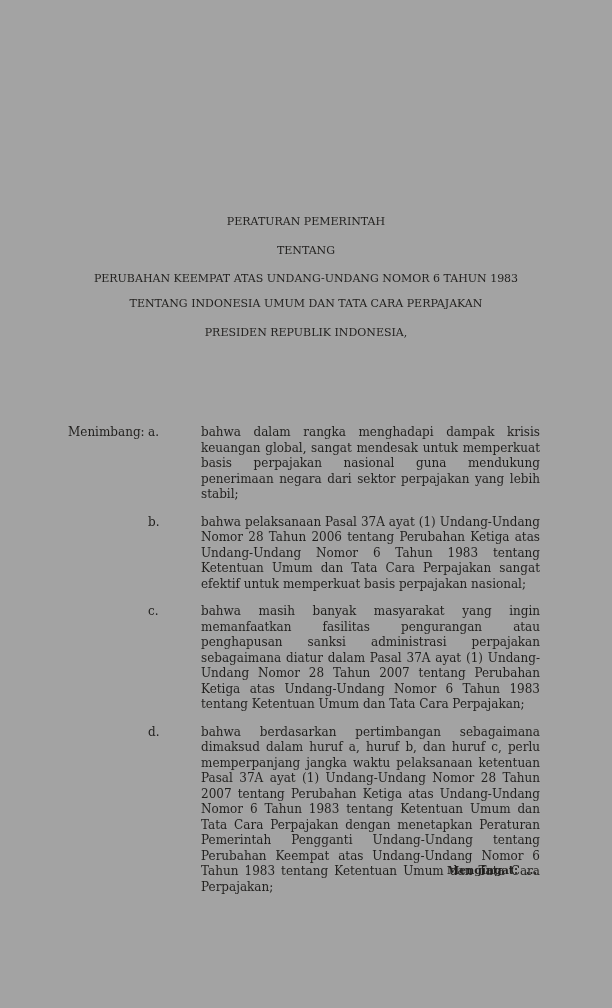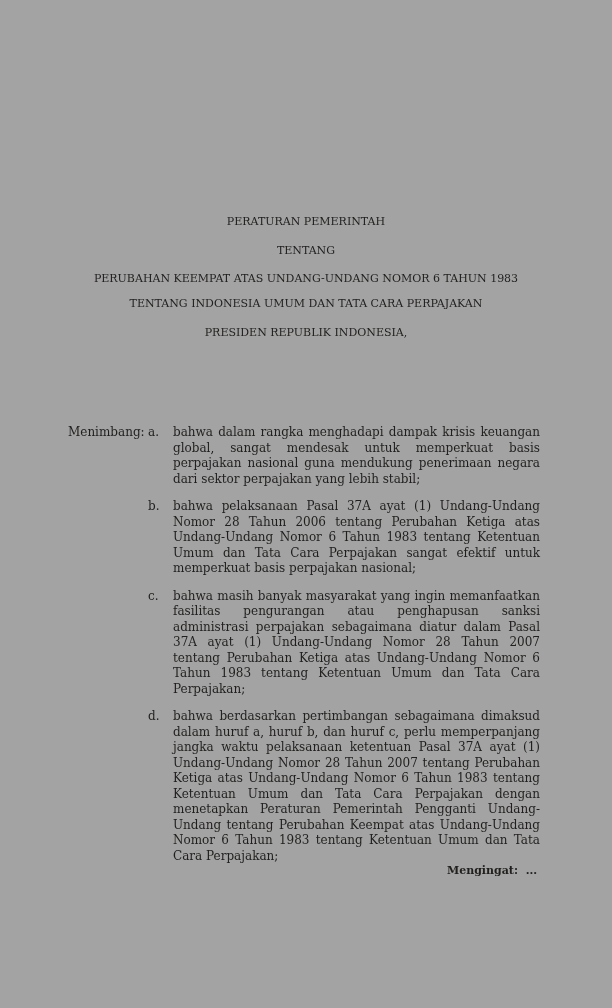--- a/index.html
+++ b/index.html
@@ -53,20 +53,21 @@
     margin-left: 80px;
     margin-bottom: 12px;
   }
   .item .letter {
     width: 25px;
     flex-shrink: 0;
   }
   .item .text {
     width: 367px;
     text-align: justify;
+    margin-left: 28px;
   }
   
   .catchword {
     position: absolute;
     top: 863px;
     left: 447px;
     font-size: 11px;
     line-height: 15.5px;
     white-space: pre;
     font-weight: bold;

